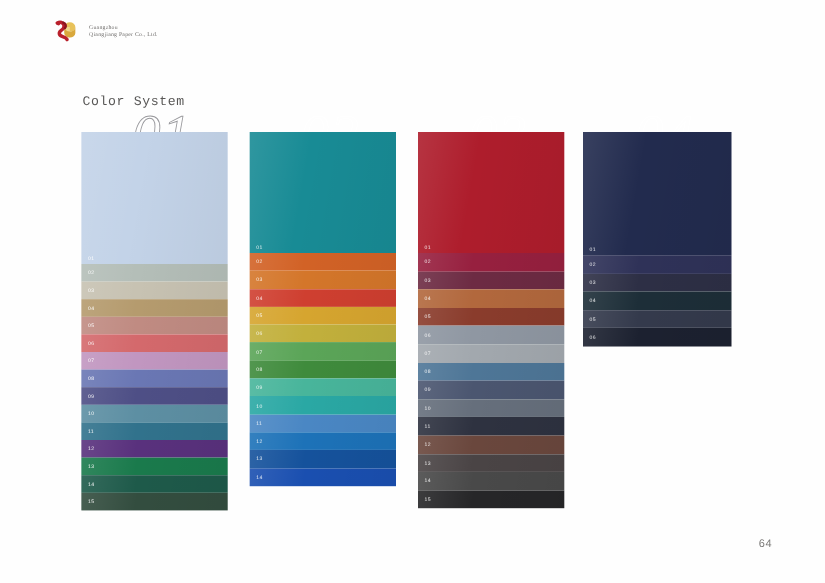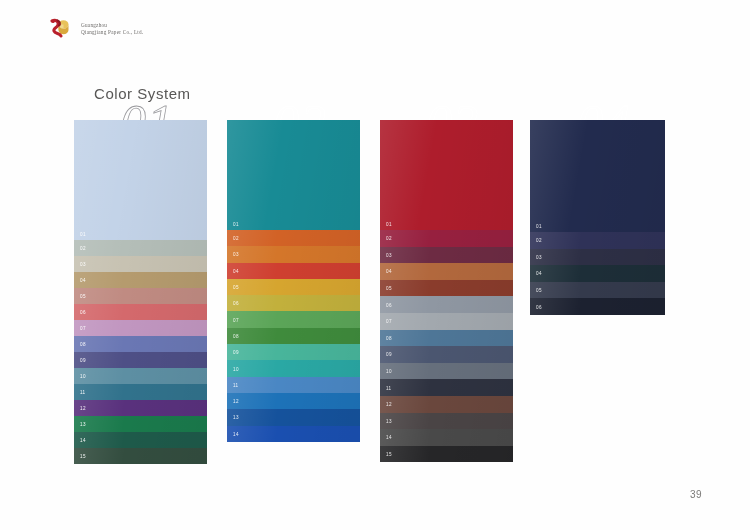--- a/index.html
+++ b/index.html
@@ -17,23 +17,22 @@
   .brand-mark{width:26px;height:26px;position:relative;flex:none;}
   .brand-text{display:flex;flex-direction:column;justify-content:center;line-height:1.35;}
   .brand-text span{
     font-size:5.2px;color:#6d6b69;letter-spacing:.25px;white-space:nowrap;
     font-family:"Liberation Serif", serif;
   }
 
   
   .section-title{
     position:absolute;left:75px;top:85px;
-    font-size:15px;color:#585756;letter-spacing:.55px;
-    font-family:Liberation Sans, sans-serif;
-    margin-left:19px;
+    font-size:12px;color:#585756;letter-spacing:.55px;
+    font-family:Liberation Mono, monospace;
   }
 
   
   .columns{position:absolute;left:0;top:0;width:750px;height:530px;}
   .col{position:absolute;top:120px;}
   .col-0{left:74px;width:133px;}
   .col-1{left:227px;width:133px;}
   .col-2{left:380px;width:133px;}
   .col-3{left:530px;width:135px;}
 
@@ -326,15 +325,15 @@
           </div>
           <div class="swatch" style="background: rgb(28, 33, 48); height: 16.6px;">
             <div class="sheen"></div>
             <span class="lbl on-dark">06</span>
           </div>
         </div>
     </div>
 
   </div>
 
-  <div class="page-num">39</div>
+  <div class="page-num">64</div>
 
 </div>
 
 </body></html>

